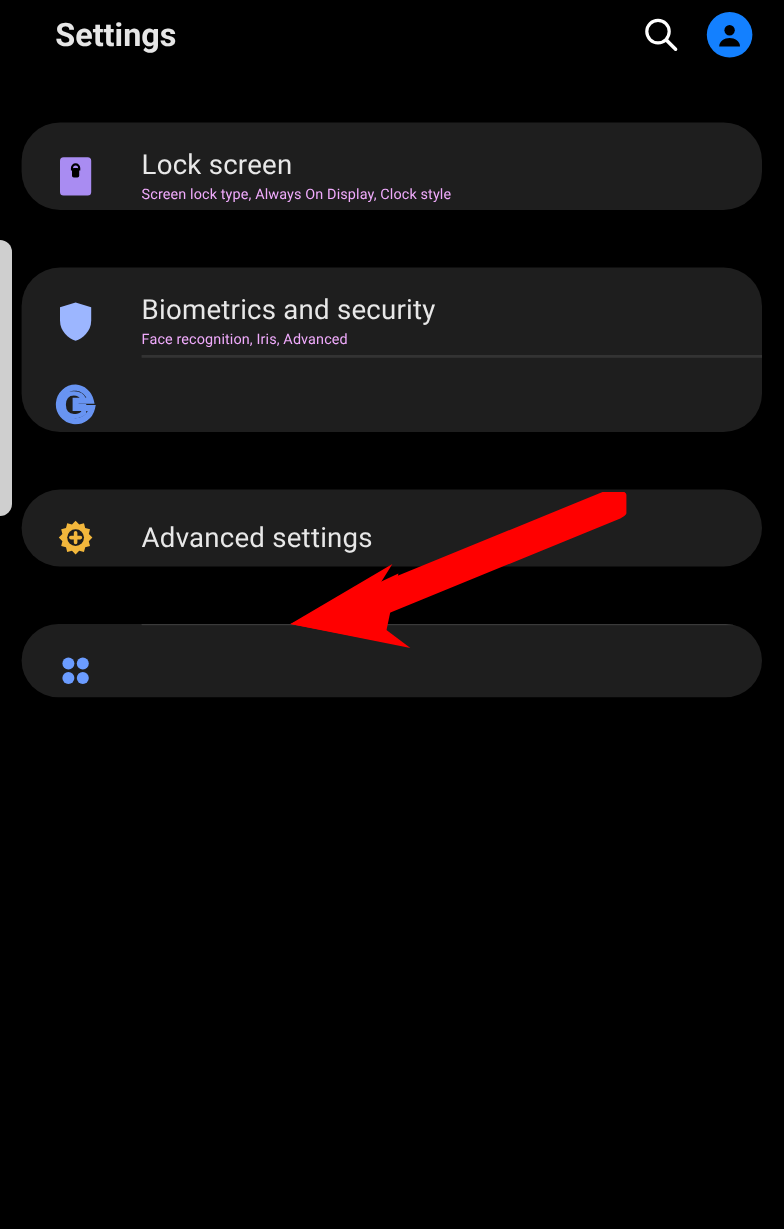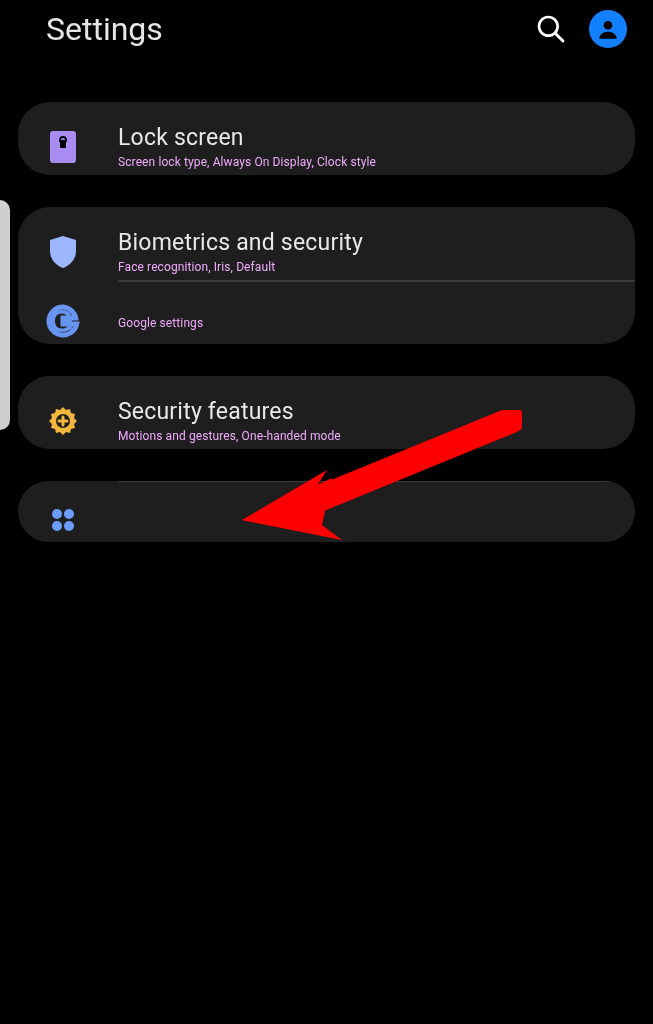--- a/index.html
+++ b/index.html
@@ -1,24 +1,24 @@
 <!DOCTYPE html>
 <html><head>
 <meta charset="utf-8">
 <style>
   html,body{margin:0;padding:0;background:#000;font-family:Roboto,"Segoe UI",Arial,sans-serif;color:#fff}
   .phone{width:653px;height:1024px;background:#000;position:relative;overflow:hidden}
   .hdr{display:flex;align-items:center;justify-content:space-between;padding:10px 26px 10px 46px}
-  .hdr-title{font-size:32px;color:#e6e6e6;font-weight:400}
+  .hdr-title{font-size:27px;color:#e6e6e6;font-weight:700}
   .hdr-actions{display:flex;align-items:center;gap:22px}
   .hdr-actions svg{display:block}
   .avatar{width:38px;height:38px;border-radius:50%;background:#1380ff;display:flex;align-items:center;justify-content:center}
   .avatar svg{width:26px;height:26px}
   .content{padding:0 18px}
-  .group{background:#1e1e1e;border-radius:32px;margin-top:32px;overflow:hidden}
+  .group{background:#1e1e1e;border-radius:32px;margin-top:48px;overflow:hidden}
   .group:first-child{margin-top:44px}
   .item{display:flex;align-items:center;padding:22px 26px 6px 20px;cursor:pointer}
   .icon{width:50px;min-width:50px;display:flex;align-items:center;justify-content:center}
   .txt{flex:1;padding-left:30px}
   .title{font-size:23px;font-weight:400;color:#e8e8e8;letter-spacing:.2px}
   .sub{font-size:12px;color:#f0abfc;margin-top:4px;letter-spacing:.1px}
   .sep{height:1px;background:#3a3a3a;margin:0 0 0 100px}
   .side-tab{position:absolute;left:0;top:200px;width:10px;height:230px;background:#cfcfcf;border-top-right-radius:10px;border-bottom-right-radius:10px}
   .arrow{position:absolute;pointer-events:none}
 </style>
@@ -66,53 +66,51 @@
 
   <div class="group">
     <div class="item">
       <div class="icon">
         <svg width="32" height="36" viewBox="0 0 32 36">
               <path d="M16 2 L29 6 V17 C29 26 22 32 16 34 C10 32 3 26 3 17 V6 Z" fill="#9cb6ff"></path>
             </svg>
       </div>
       <div class="txt">
         <div class="title">Biometrics and security</div>
-        <div class="sub">Face recognition, Iris, Default</div>
+        <div class="sub">Face recognition, Iris, Advanced</div>
       </div>
     </div>
     <div class="sep"></div>
     <div class="sep"></div>
     <div class="item">
       <div class="icon">
         <svg width="34" height="34" viewBox="0 0 34 34">
               <path d="M17 3a14 14 0 1 0 13.7 17H17v-6h12.7A14 14 0 0 0 17 3z" fill="none" stroke="#6894f2" stroke-width="5" stroke-linecap="butt"></path>
               <path d="M17 3a14 14 0 0 0-9.9 4.1l4.2 4.2A8 8 0 0 1 25 15h5.7A14 14 0 0 0 17 3z" fill="#6894f2" opacity="0"></path>
               <text x="3" y="28" font-family="Arial" font-weight="700" font-size="32" fill="#6894f2">G</text>
             </svg>
       </div>
       <div class="txt">
-        <div class="sub">Google settings</div>
       </div>
     </div>
   </div>
 
   <div class="group">
     <div class="item">
       <div class="icon">
         <svg width="36" height="36" viewBox="0 0 36 36">
               <g fill="#f2b73c">
                 <path d="M18 4l3 3 4-1 1 4 4 1-1 4 3 3-3 3 1 4-4 1-1 4-4-1-3 3-3-3-4 1-1-4-4-1 1-4-3-3 3-3-1-4 4-1 1-4 4 1z"></path>
               </g>
               <circle cx="18" cy="18" r="7" fill="#1e1e1e"></circle>
               <path d="M18 14v8M14 18h8" stroke="#f2b73c" stroke-width="3" stroke-linecap="round"></path>
             </svg>
       </div>
       <div class="txt">
-        <div class="title">Security features</div>
-        <div class="sub">Motions and gestures, One-handed mode</div>
+        <div class="title">Advanced settings</div>
       </div>
     </div>
   </div>
 
   <div class="group">
     <div class="sep"></div>
     <div class="item">
       <div class="icon">
         <svg width="32" height="32" viewBox="0 0 32 32">
               <circle cx="10" cy="10" r="5" fill="#6b9cff"></circle>

